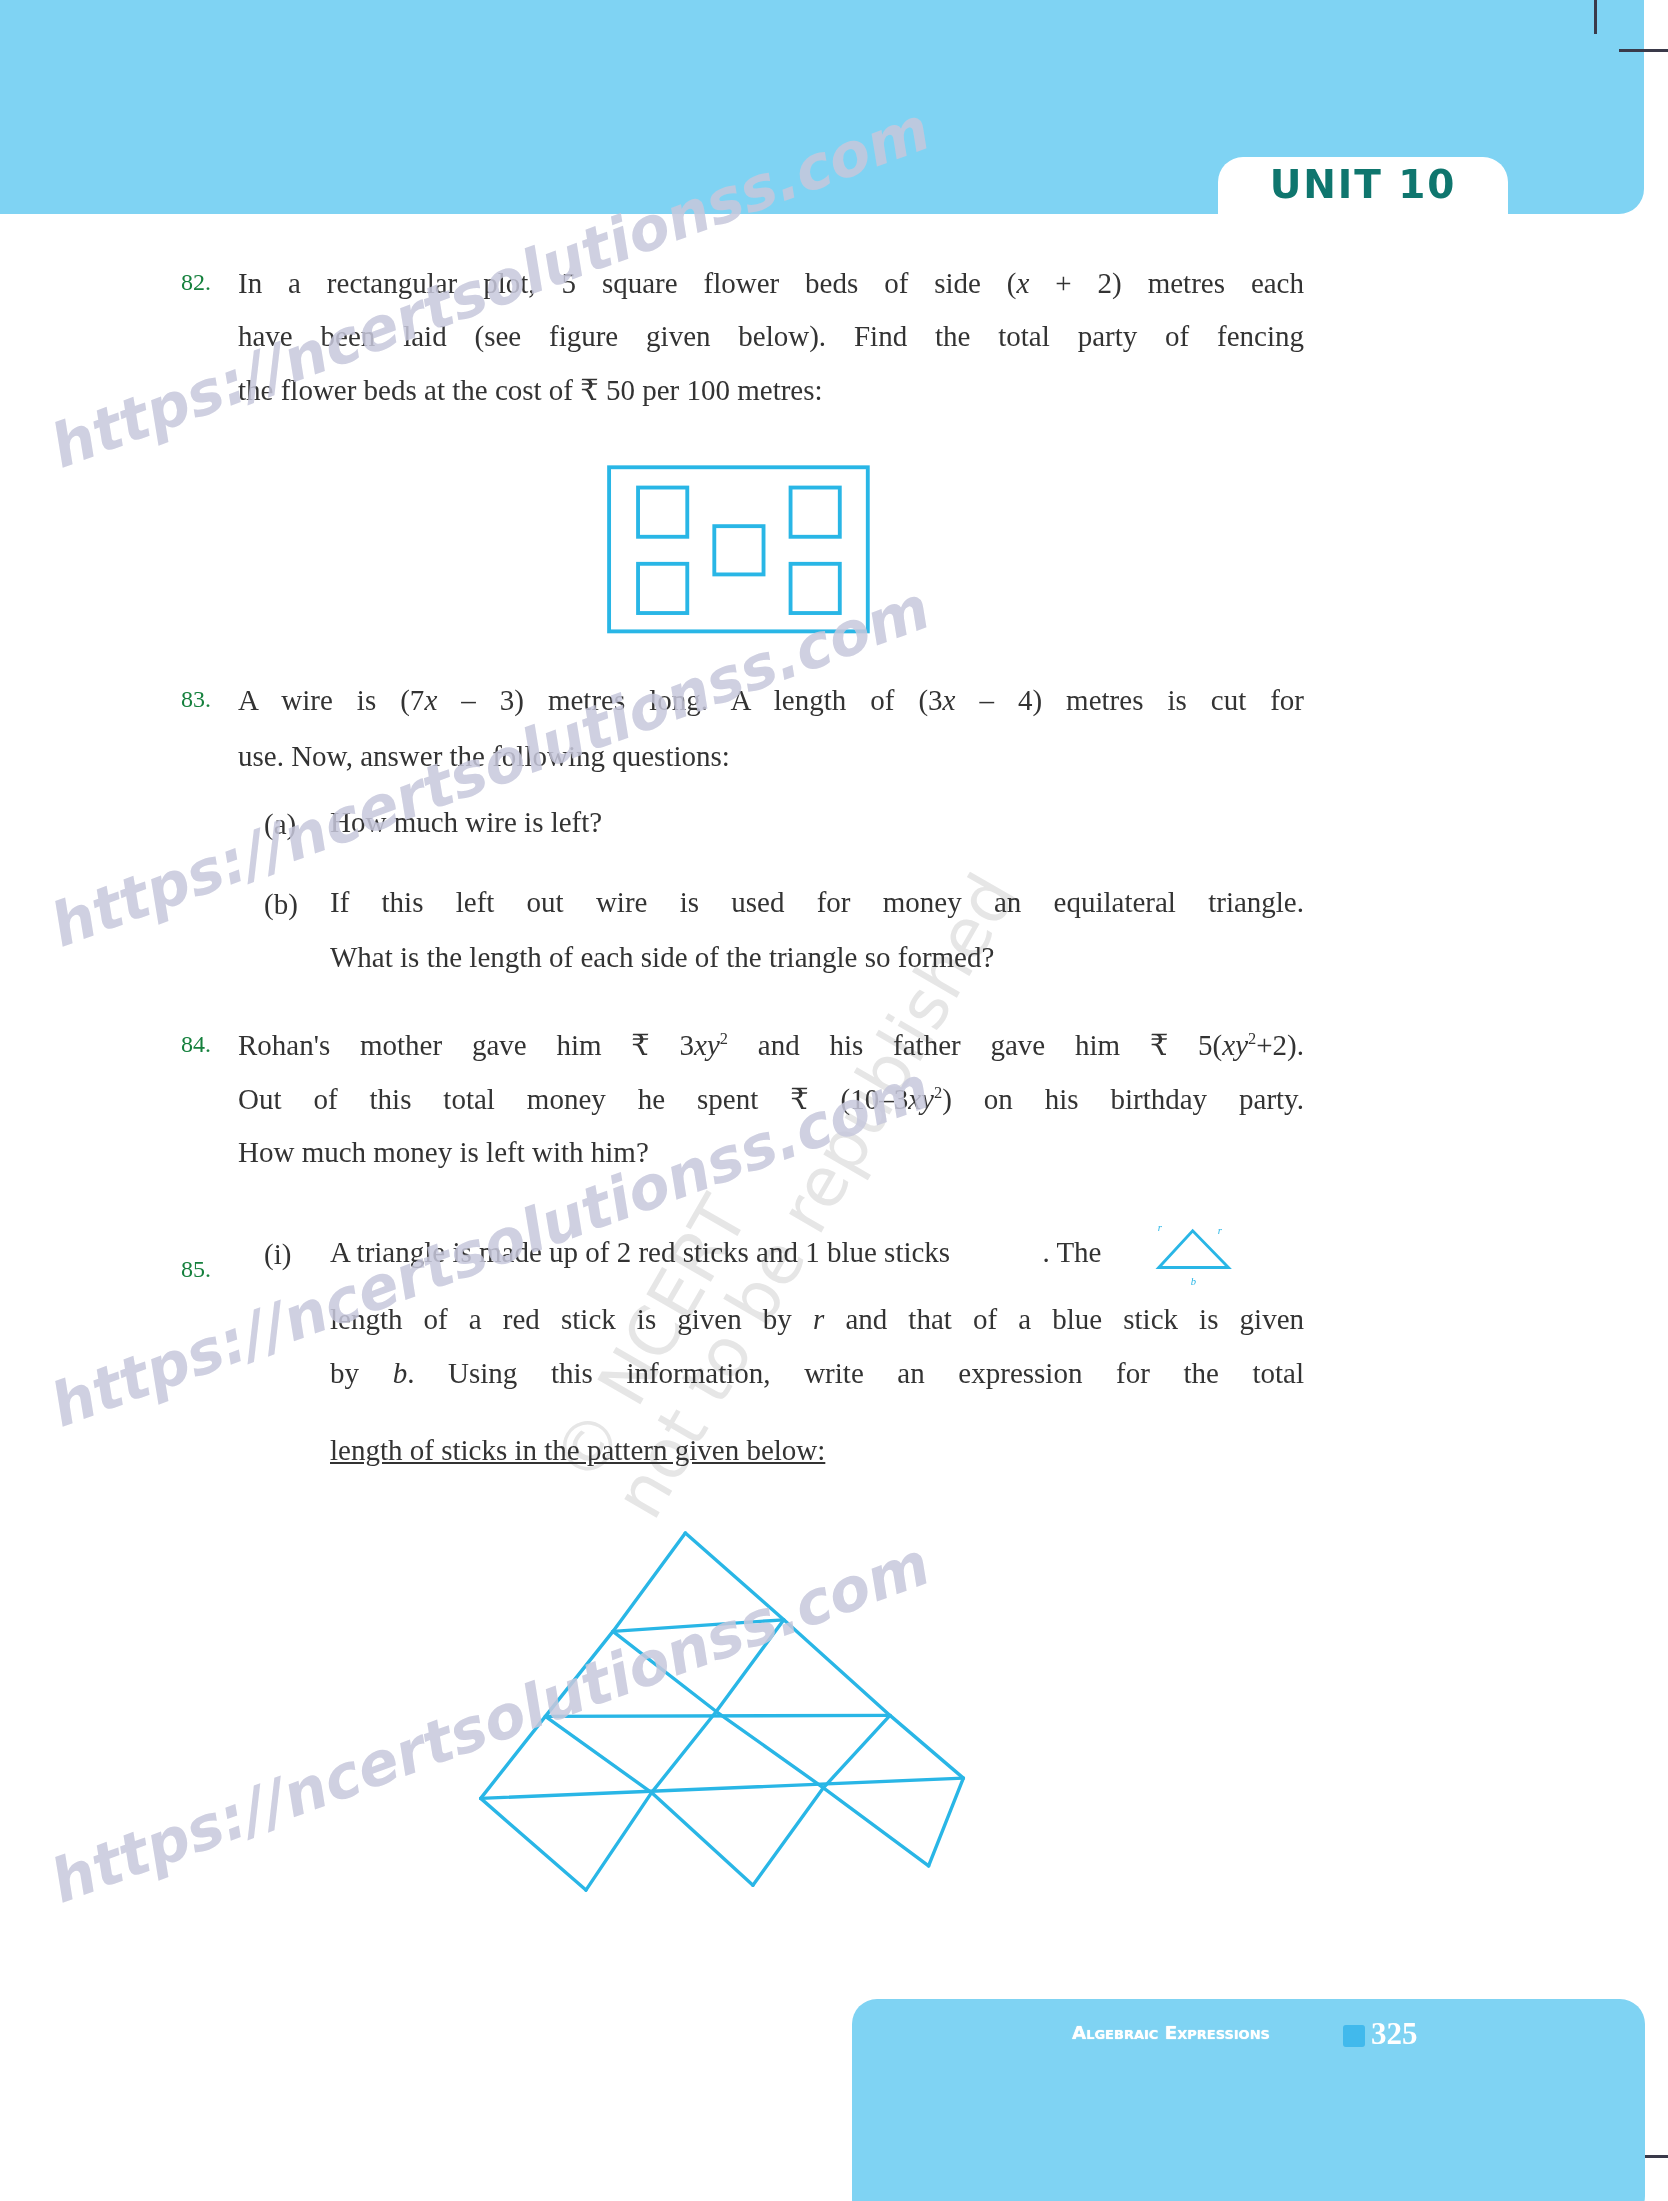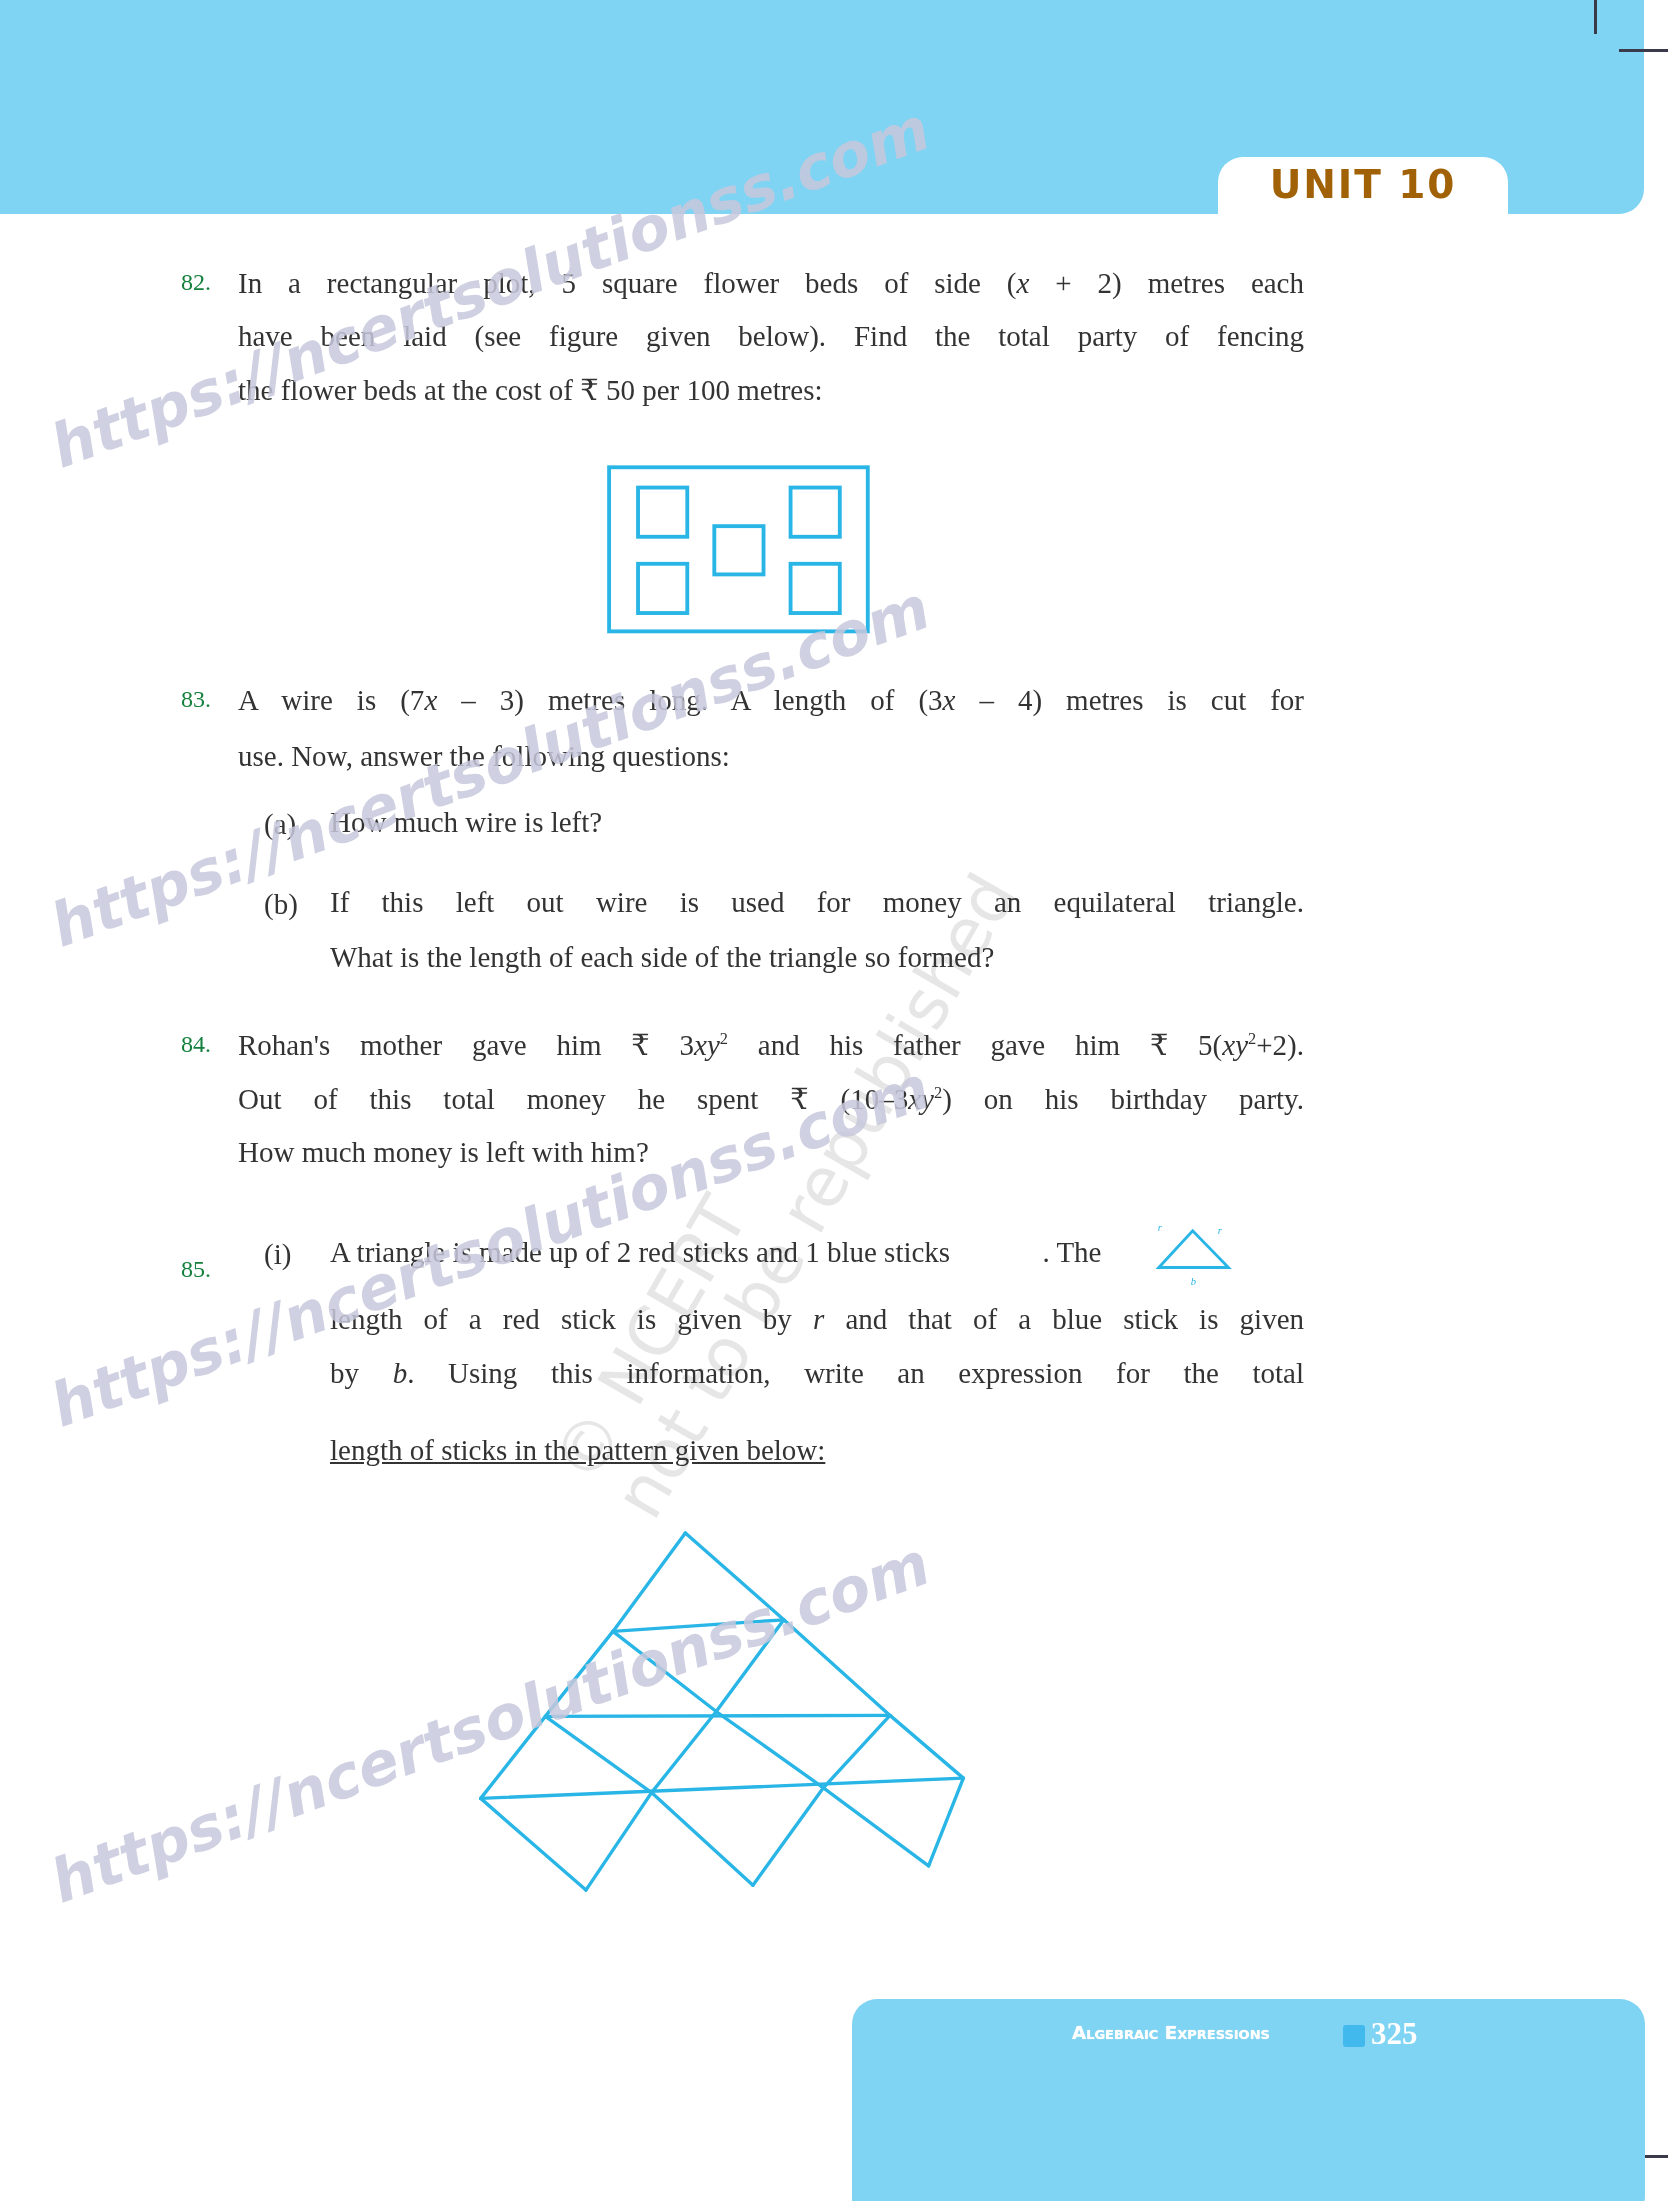--- a/index.html
+++ b/index.html
@@ -18,21 +18,21 @@
     border-bottom-right-radius:25px;
   }
   .unit-tab {
     left:1218px; top:157px; width:290px; height:68px;
     background:#ffffff;
     border-top-left-radius:25px; border-top-right-radius:25px;
   }
   .unit-label {
     left:1218px; top:162px; width:290px; text-align:center;
     font-family:"DejaVu Sans", sans-serif; font-weight:bold;
-    font-size:39px; letter-spacing:1.9px; color:#a16207;
+    font-size:39px; letter-spacing:1.9px; color:#0f766e;
   }
 
   
   .crop { background:#3a3a4a; }
 
   
   .wm {
     font-family:"DejaVu Sans", sans-serif; font-weight:bold; font-style:italic;
     font-size:60px; color:#c7c8dc; opacity:0.85;
     transform-origin:0 100%; transform:rotate(-20.3deg);

